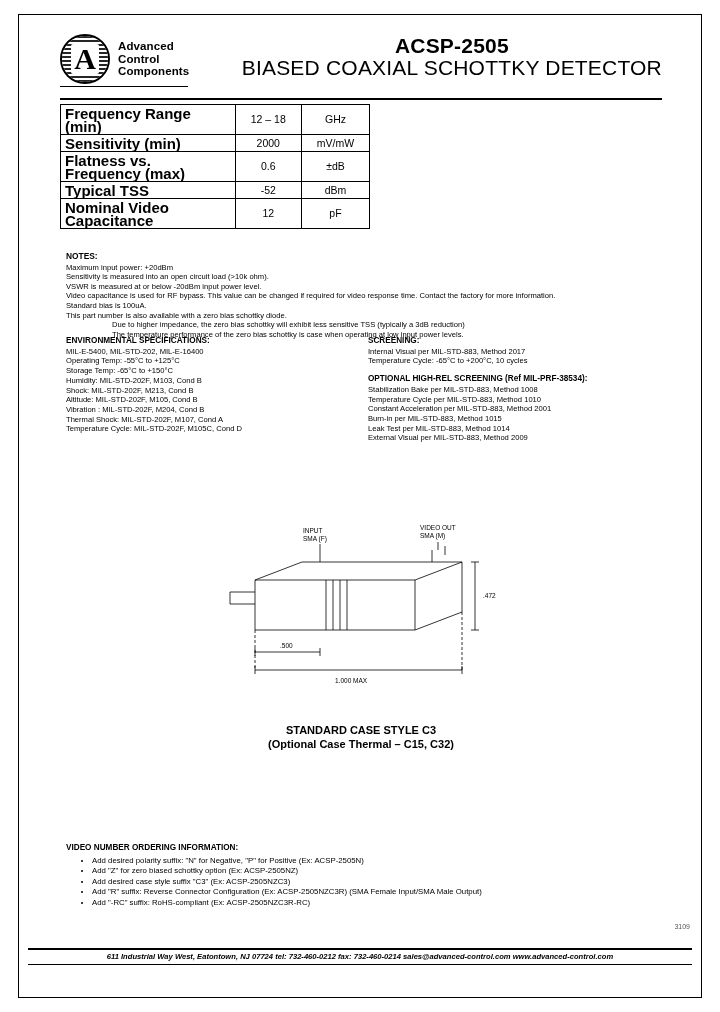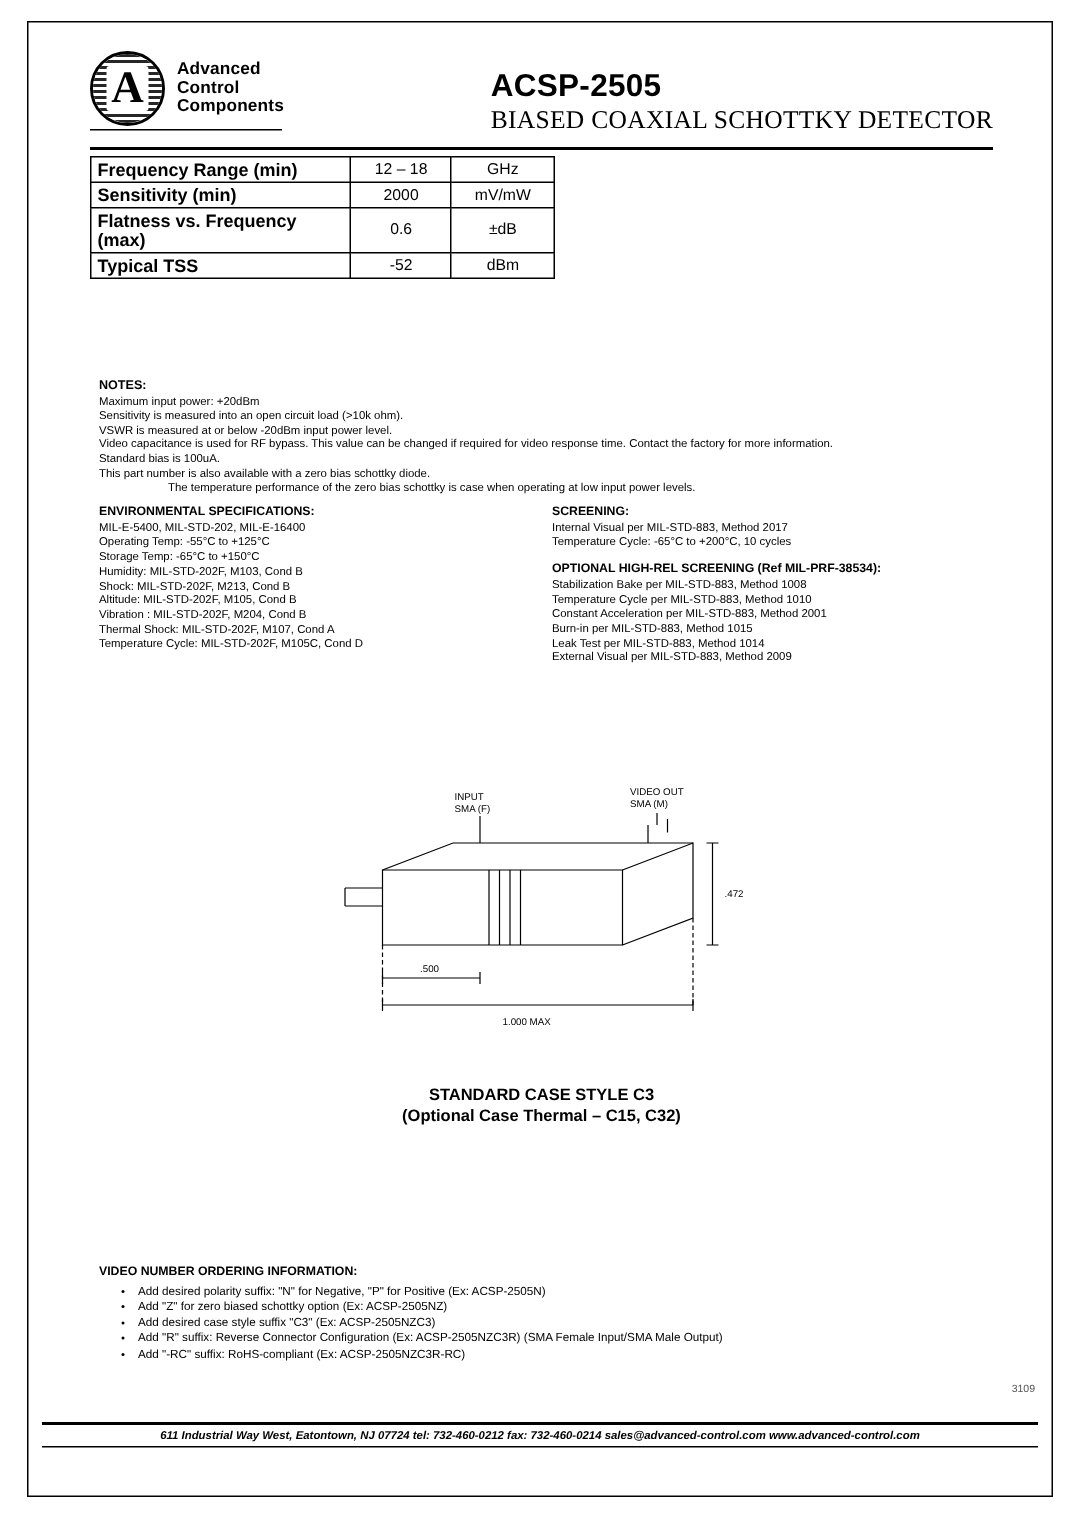--- a/index.html
+++ b/index.html
@@ -86,34 +86,33 @@
   .logo-rule {
     position: absolute;
     left: 0;
     top: 52px;
     width: 128px;
     border-top: 1px solid #000;
   }
   .header-right {
     position: absolute;
     right: 0;
-    top: 12px;
-    text-align: left;
+    top: 0;
+    text-align: center;
   }
   .part-number {
     font-size: 21px;
     font-weight: bold;
     line-height: 24px;
     letter-spacing: 0.2px;
   }
   .part-subtitle {
-    font-size: 17px;
+    font-size: 21px;
     line-height: 20px;
     letter-spacing: 0.2px;
-    font-family: Liberation Serif, serif;
   }
   .header-rule {
     position: absolute;
     left: 60px;
     top: 98px;
     width: 602px;
     border-top: 2px solid #000;
   }
 
   
@@ -127,21 +126,21 @@
   }
   .spec-table td {
     border: 1px solid #000;
     padding: 1.5px 4px;
     height: 13px;
     line-height: 13px;
   }
   .spec-table td.param {
     width: 176px;
     font-weight: bold;
-    font-size: 12px;
+    font-size: 15px;
   }
   .spec-table td.value {
     width: 62px;
     text-align: center;
   }
   .spec-table td.unit {
     width: 62px;
     text-align: center;
   }
 
@@ -302,31 +301,37 @@
       <tr>
         <td class="param">Flatness vs. Frequency (max)</td>
         <td class="value">0.6</td>
         <td class="unit">±dB</td>
       </tr>
       <tr>
         <td class="param">Typical TSS</td>
         <td class="value">-52</td>
         <td class="unit">dBm</td>
       </tr>
+      <tr>
+        <td class="param">Nominal Video Capacitance</td>
+        <td class="value">12</td>
+        <td class="unit">pF</td>
+      </tr>
     </tbody>
   </table>
 
   <div class="notes">
     <div class="notes-title">NOTES:</div>
     <div>Maximum input power: +20dBm</div>
     <div>Sensitivity is measured into an open circuit load (&gt;10k ohm).</div>
     <div>VSWR is measured at or below -20dBm input power level.</div>
     <div>Video capacitance is used for RF bypass. This value can be changed if required for video response time. Contact the factory for more information.</div>
     <div>Standard bias is 100uA.</div>
     <div>This part number is also available with a zero bias schottky diode.</div>
+    <div class="indent1">Due to higher impedance, the zero bias schottky will exhibit less sensitive TSS (typically a 3dB reduction)</div>
     <div class="indent1">The temperature performance of the zero bias schottky is case when operating at low input power levels.</div>
   </div>
 
   <div class="col-left">
     <div class="sec-title">ENVIRONMENTAL SPECIFICATIONS:</div>
     <div>MIL-E-5400, MIL-STD-202, MIL-E-16400</div>
     <div>Operating Temp: -55°C to +125°C</div>
     <div>Storage Temp: -65°C to +150°C</div>
     <div>Humidity: MIL-STD-202F, M103, Cond B</div>
     <div>Shock: MIL-STD-202F, M213, Cond B</div>

